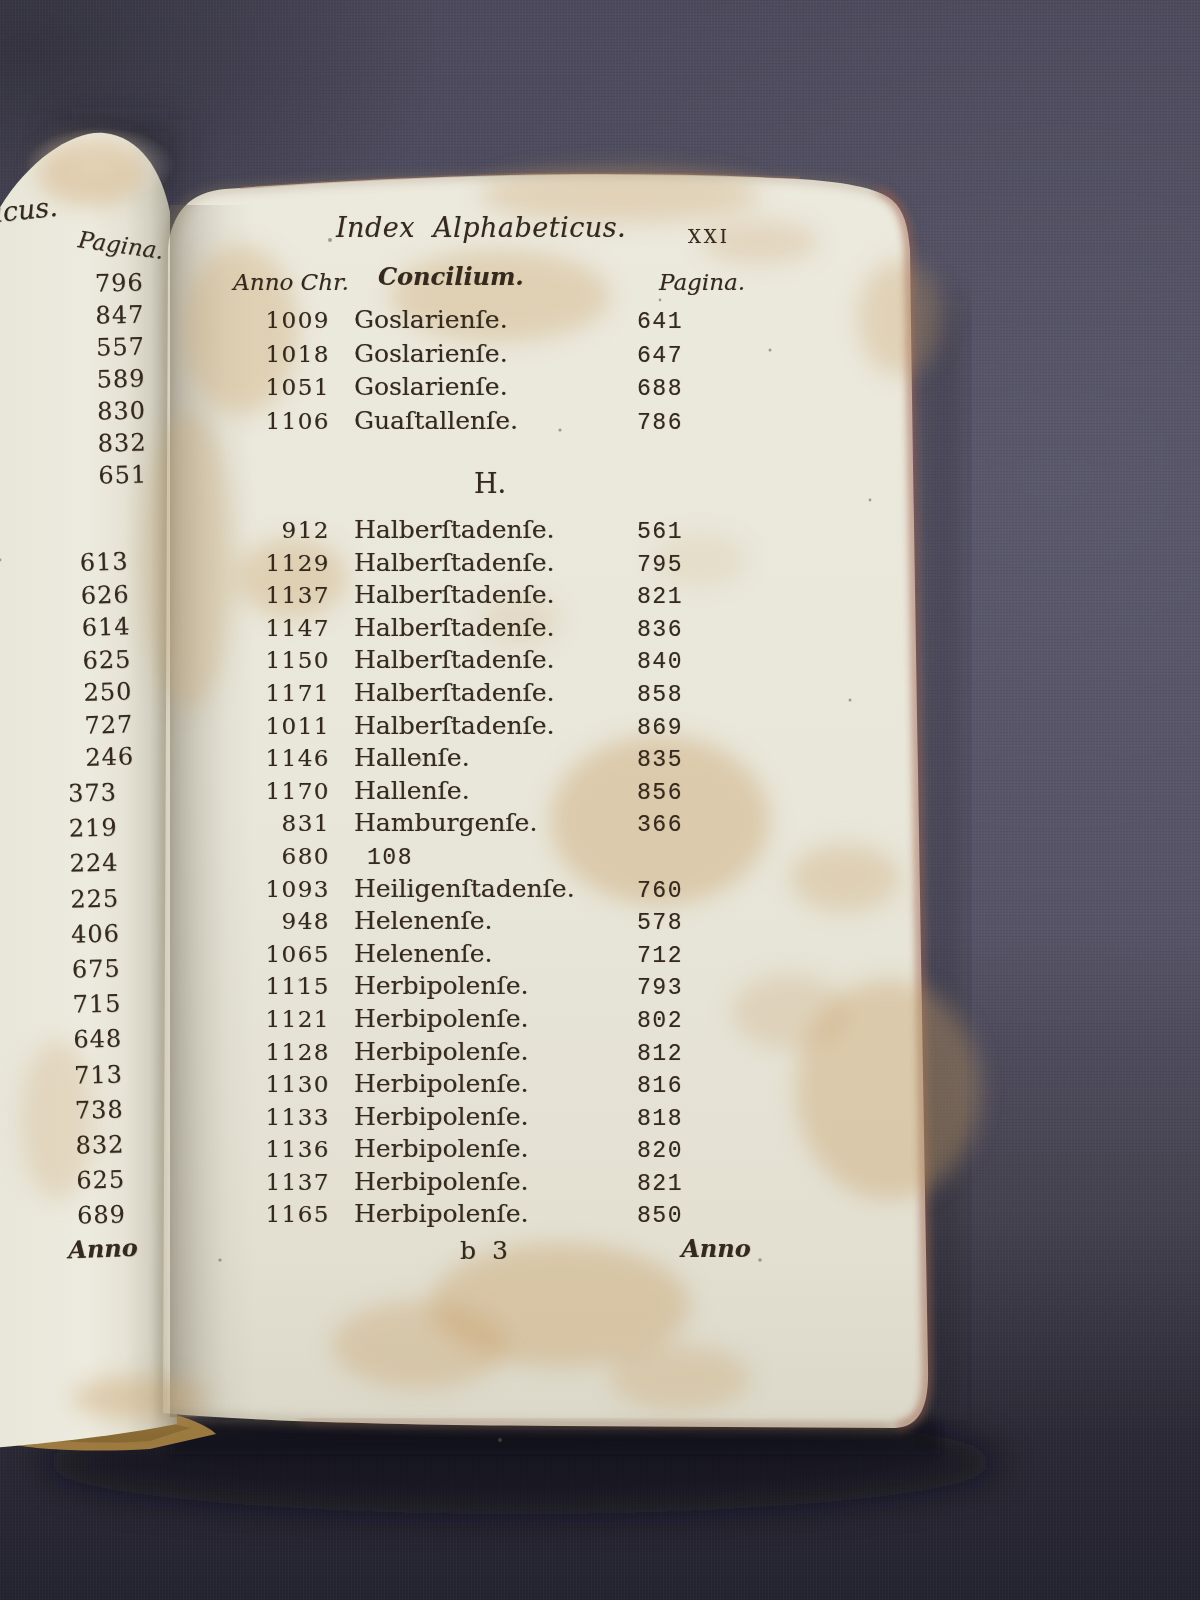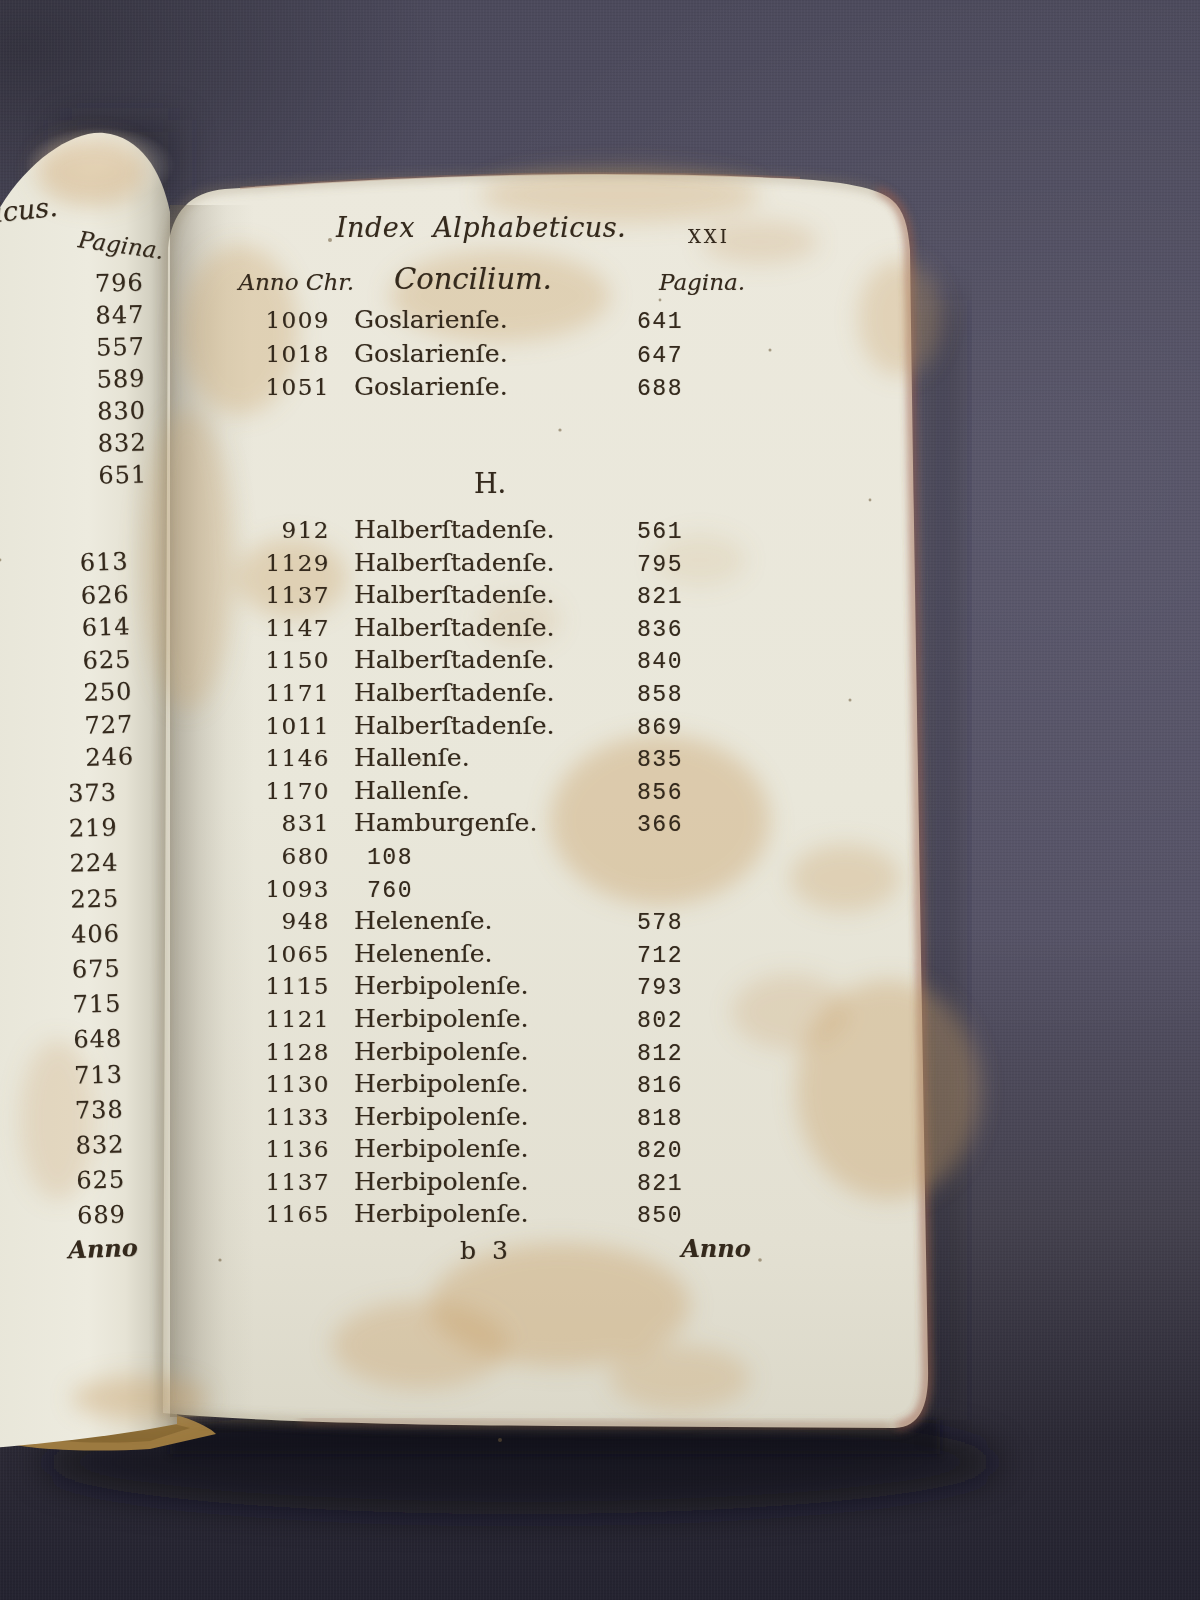--- a/index.html
+++ b/index.html
@@ -28,22 +28,22 @@
   
   .leftcol{position:absolute;z-index:2;width:90px;text-align:center;color:#34291c;
            font-size:24px;letter-spacing:1px;text-shadow:0.4px 0.4px 0.7px rgba(52,41,28,.38);}
   .leftcol .lnum{height:var(--lh);line-height:var(--lh);}
   .lg1{left:76px;top:267px;--lh:32px;transform:rotate(-1deg);}
   .lg2{left:62px;top:546px;--lh:32.5px;transform:rotate(-1.6deg);}
   .lg3{left:52px;top:776px;--lh:35.2px;transform:rotate(-1.2deg);}
   .left-anno{left:58px;top:1234px;width:90px;text-align:center;font-style:italic;font-weight:bold;font-size:24px;transform:rotate(-2deg);}
 
   
-  .h-anno{left:228px;top:269px;width:126px;text-align:right;font-style:italic;font-size:23px;}
-  .h-conc{left:394px;top:262px;width:200px;font-style:italic;font-weight:normal;font-size:29px;}
+  .h-anno{left:228px;top:269px;width:126px;text-align:center;font-style:italic;font-size:23px;}
+  .h-conc{left:378px;top:262px;width:200px;font-style:italic;font-weight:bold;font-size:24px;}
   .h-pag{left:646px;top:269px;width:112px;text-align:center;font-style:italic;font-size:23px;}
 
   
   .tbl{position:absolute;left:234px;z-index:2;width:520px;color:#34291c;
        text-shadow:0.4px 0.4px 0.7px rgba(52,41,28,.38);}
   .tbl-g{top:303px;}
   .tbl-h{top:514px;}
   .trow{display:flex;align-items:baseline;height:var(--rh);line-height:var(--rh);}
   .tbl-g .trow{--rh:33.6px;}
   .tbl-h .trow{--rh:32.6px;}
@@ -219,20 +219,25 @@
       <div class="trow">
       <span class="c-anno">1018</span>
       <span class="c-conc">Goslarienſe.</span>
       <span class="c-pag">647</span>
     </div>
       <div class="trow">
       <span class="c-anno">1051</span>
       <span class="c-conc">Goslarienſe.</span>
       <span class="c-pag">688</span>
     </div>
+      <div class="trow">
+      <span class="c-anno">1106</span>
+      <span class="c-conc">Guaſtallenſe.</span>
+      <span class="c-pag">786</span>
+    </div>
     </div>
 
   <div class="txt sect-head">H.</div>
 
   <div class="tbl tbl-h">
       <div class="trow">
       <span class="c-anno">912</span>
       <span class="c-conc">Halberſtadenſe.</span>
       <span class="c-pag">561</span>
     </div>
@@ -280,20 +285,21 @@
       <span class="c-anno">831</span>
       <span class="c-conc">Hamburgenſe.</span>
       <span class="c-pag">366</span>
     </div>
       <div class="trow">
       <span class="c-anno">680</span>
       <span class="c-pag">108</span>
     </div>
       <div class="trow">
       <span class="c-anno">1093</span>
+      <span class="c-conc">Heiligenſtadenſe.</span>
       <span class="c-pag">760</span>
     </div>
       <div class="trow">
       <span class="c-anno">948</span>
       <span class="c-conc">Helenenſe.</span>
       <span class="c-pag">578</span>
     </div>
       <div class="trow">
       <span class="c-anno">1065</span>
       <span class="c-conc">Helenenſe.</span>

